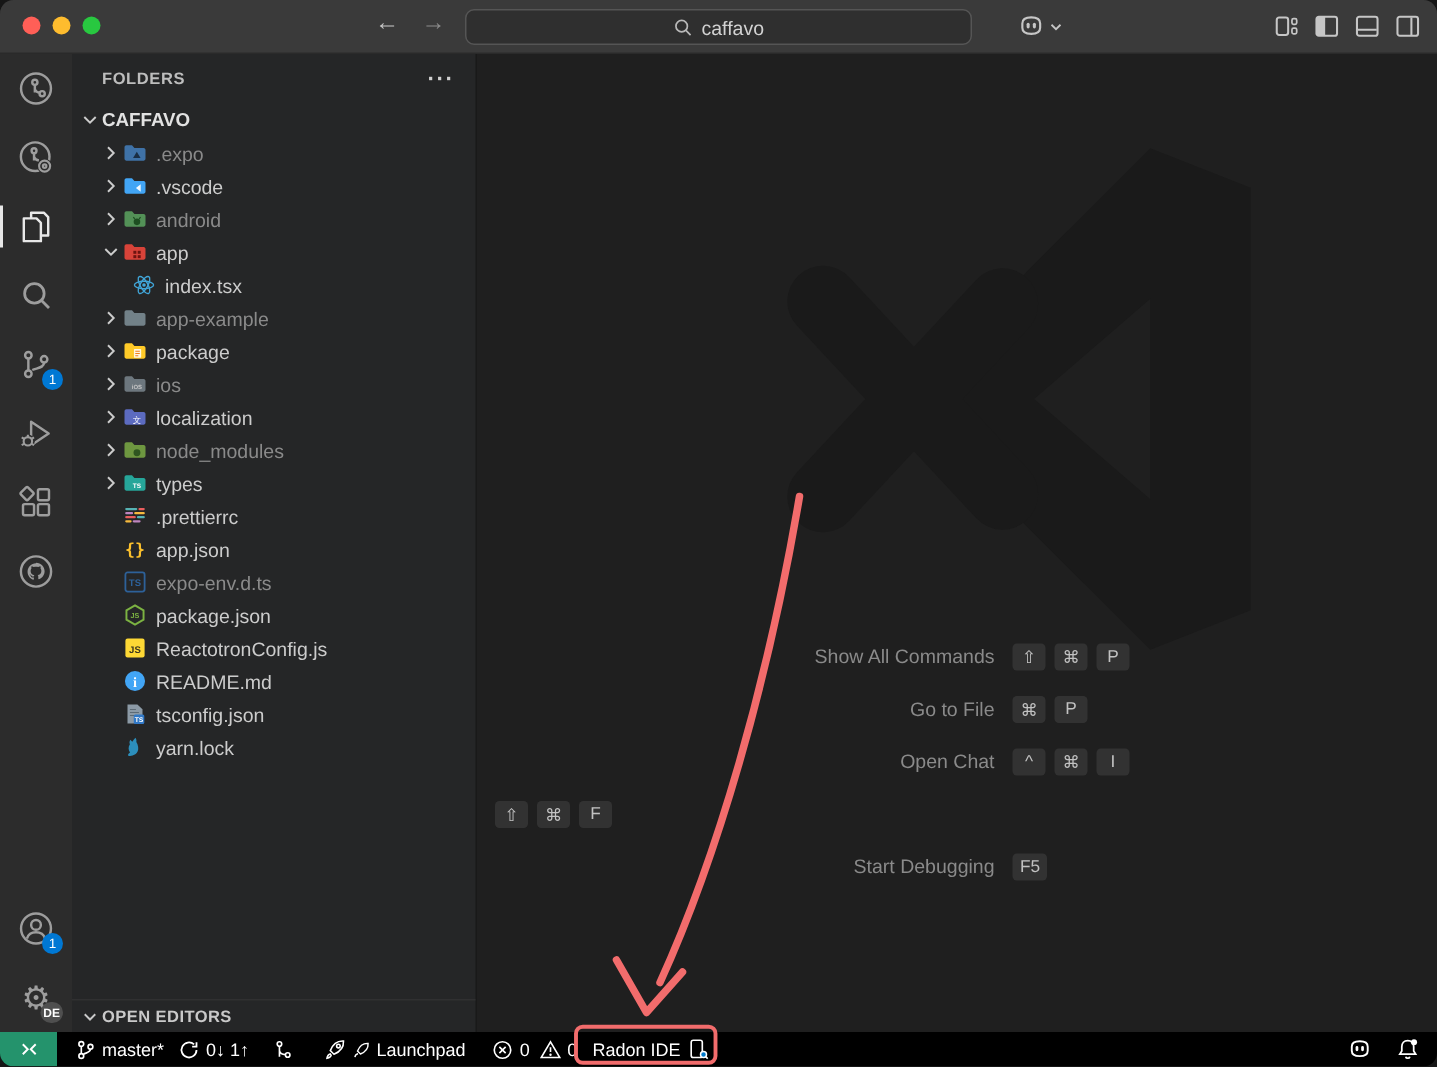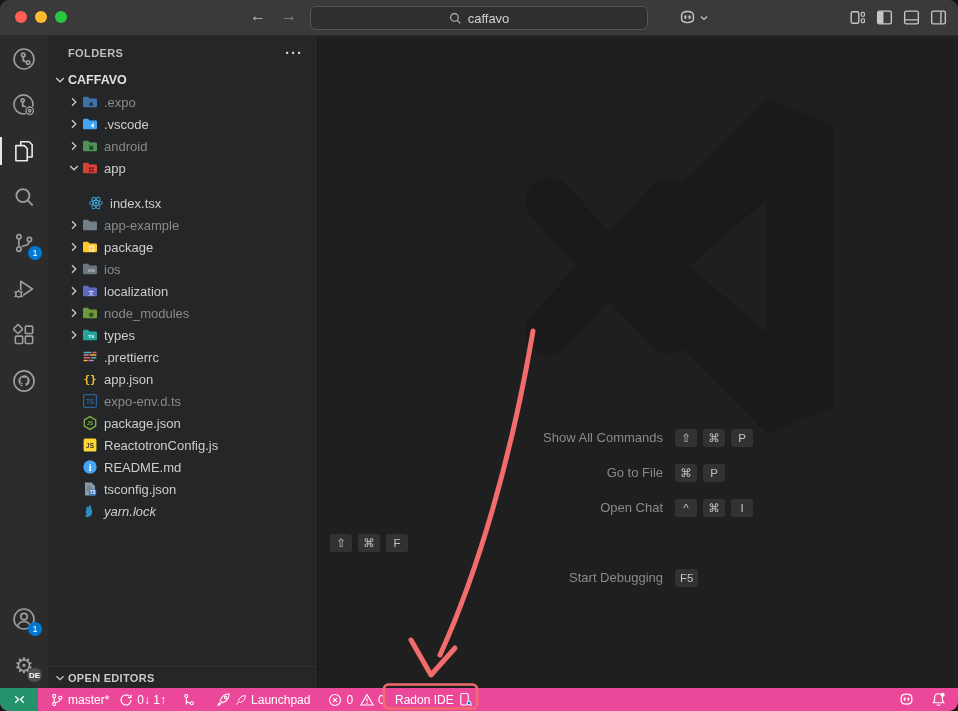--- a/index.html
+++ b/index.html
@@ -36,21 +36,21 @@
   .open-editors{flex:0 0 21px;height:21px;display:flex;align-items:center;padding-left:4px;color:#c9c9c9;font-weight:bold;font-size:11px;border-top:1px solid #303031;letter-spacing:.3px;cursor:pointer;}
   
   .editor{flex:1;position:relative;background:#1f1f1f;overflow:hidden;}
   .watermark{position:absolute;left:163px;top:54px;width:438px;height:352px;}
   .shortcuts{position:absolute;left:0;top:384px;width:100%;display:flex;flex-direction:column;}
   .sc-row{height:35px;display:flex;align-items:center;}
   .sc-label{flex:0 0 345px;text-align:right;color:#8a8a8a;font-size:13px;}
   .sc-keys{display:flex;gap:6px;margin-left:12px;}
   .key{min-width:12px;height:18px;padding:0 5px;background:rgba(128,128,128,.20);color:#c2c2c2;border-radius:3px;font-size:11.5px;display:flex;align-items:center;justify-content:center;}
   
-  .statusbar{flex:0 0 23px;height:23px;background:#ec4899;display:flex;align-items:center;color:#fff;font-size:12px;position:relative;}
+  .statusbar{flex:0 0 23px;height:23px;background:#000000;display:flex;align-items:center;color:#fff;font-size:12px;position:relative;}
   .sb-item{display:flex;align-items:center;gap:4px;padding:0 5px;height:100%;cursor:pointer;}
   .sb-remote{background:#24936c;width:38px;justify-content:center;padding:0;}
   .sb-right{margin-left:auto;display:flex;align-items:center;gap:16px;padding-right:12px;height:100%;}
   .sb-right span{display:flex;cursor:pointer;}
   .sb-radon{position:absolute;left:390px;top:0;height:23px;}
   
   .overlay{position:absolute;inset:0;pointer-events:none;z-index:50;}
 </style>
 </head>
 <body>
@@ -300,21 +300,21 @@
                 <g fill="#6d1410">
                   <rect x="6.9" y="7.2" width="2" height="2"></rect>
                   <rect x="9.8" y="7.2" width="2" height="2"></rect>
                   <rect x="6.9" y="10.1" width="2" height="2"></rect>
                   <rect x="9.8" y="10.1" width="2" height="2"></rect>
                 </g>
               </svg>
             </span>
             <span>app</span>
           </div>
-          <div class="row" style="padding-left: 40px; margin-top: 13px;">
+          <div class="row" style="padding-left: 40px;">
             <span class="ficon">
               <svg viewBox="0 0 16 16" width="16" height="16">
                 <g stroke="#41a6d9" stroke-width=".9" fill="none">
                   <ellipse cx="8" cy="8" rx="6.4" ry="2.5"></ellipse>
                   <ellipse cx="8" cy="8" rx="6.4" ry="2.5" transform="rotate(60 8 8)"></ellipse>
                   <ellipse cx="8" cy="8" rx="6.4" ry="2.5" transform="rotate(120 8 8)"></ellipse>
                 </g>
                 <circle cx="8" cy="8" r="1.2" fill="#41a6d9"></circle>
               </svg>
             </span>
@@ -476,21 +476,21 @@
             <span class="ficon">
               <svg viewBox="0 0 16 16" width="16" height="16">
                 <path d="M3 1.6h6.6l3.4 3.3v9.5H3z" fill="#8c9aa6"></path>
                 <path d="M4.6 5h4M4.6 7h6M4.6 9h3" stroke="#5d6b76" stroke-width=".8"></path>
                 <rect x="7.2" y="8.4" width="7" height="6.2" rx="1" fill="#3178c6"></rect>
                 <text x="10.7" y="13" font-size="4.5" font-weight="bold" fill="#fff" text-anchor="middle" font-family="Liberation Sans,sans-serif">TS</text>
               </svg>
             </span>
             <span>tsconfig.json</span>
           </div>
-          <div class="row" style="padding-left: 18px; font-style: italic;">
+          <div class="row" style="padding-left: 18px;">
             <span class="chev"></span>
             <span class="ficon">
               <svg viewBox="0 0 16 16" width="16" height="16">
                 <path d="M8.3 1.8c.6.8.8 1.8.6 2.8 1.2 2 1.7 4.3.9 6.3-.6 1.5-1.8 2.4-3.4 2.8-.9.2-2.2.6-3-.1-.3-.9.7-1.5 1.3-2-1.2-1.3-1.3-3.7-.1-5.4-.5-1-.3-2.1.4-3 .3.5.7 1 1.2 1.3.7-1.1 1.4-2.1 2.1-2.7z" fill="#2c8ebb"></path>
               </svg>
             </span>
             <span>yarn.lock</span>
           </div>
         </div>
       <div class="open-editors">

